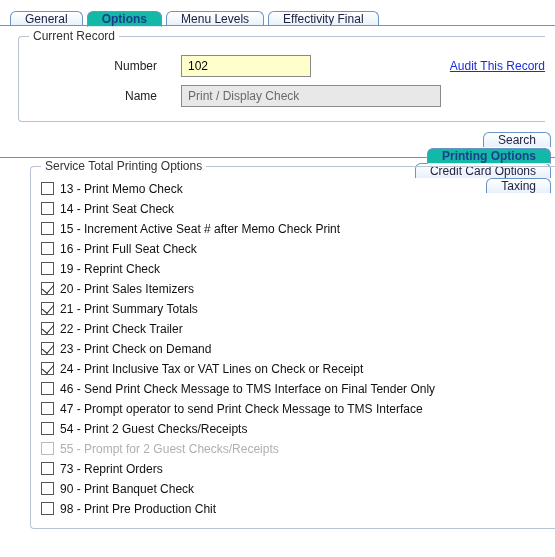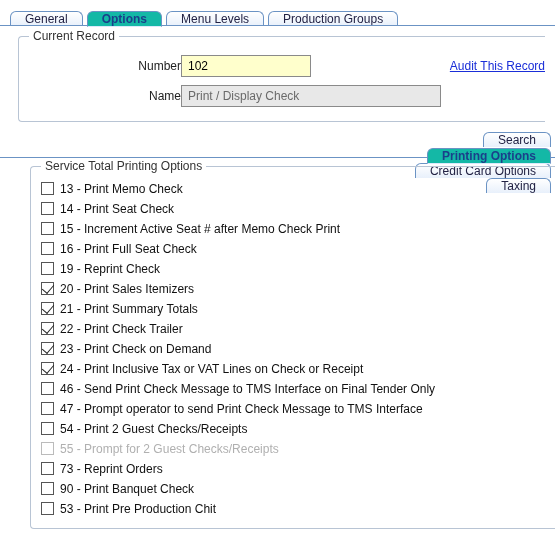--- a/index.html
+++ b/index.html
@@ -72,21 +72,21 @@
     font-size: 12px;
   }
   .form-row {
     display: flex;
     align-items: center;
     margin-top: 8px;
   }
   .form-label {
     width: 150px;
     text-align: right;
-    padding-right: 0;
+    padding-right: 24px;
     color: #222;
   }
   .input-number {
     width: 130px;
     height: 22px;
     border: 1px solid #8a8a8a;
     background: #ffffcc;
     padding: 2px 6px;
     font-family: inherit;
     font-size: 12px;
@@ -182,21 +182,21 @@
 </style>
 </head>
 <body>
 
 <div class="viewport">
 
   <div class="top-tabs">
     <div class="tab">General</div>
     <div class="tab active">Options</div>
     <div class="tab">Menu Levels</div>
-    <div class="tab">Production Groups</div>
+    <div class="tab">Effectivity Final</div>
   </div>
 
   <div class="group" style="border-right:none; border-radius:4px 0 0 4px;">
     <div class="group-title">Current Record</div>
 
     <a class="audit-link">Audit This Record</a>
 
     <div class="form-row">
       <div class="form-label">Number</div>
       <input class="input-number" value="102" style="">
@@ -276,18 +276,18 @@
         <div class="opt-row">
           <div class="chk"></div>
           <span class="opt-label">73 - Reprint Orders</span>
         </div>
         <div class="opt-row">
           <div class="chk"></div>
           <span class="opt-label">90 - Print Banquet Check</span>
         </div>
         <div class="opt-row">
           <div class="chk"></div>
-          <span class="opt-label">53 - Print Pre Production Chit</span>
+          <span class="opt-label">98 - Print Pre Production Chit</span>
         </div>
       </div>
   </div>
 
 </div>
 
 </body></html>

